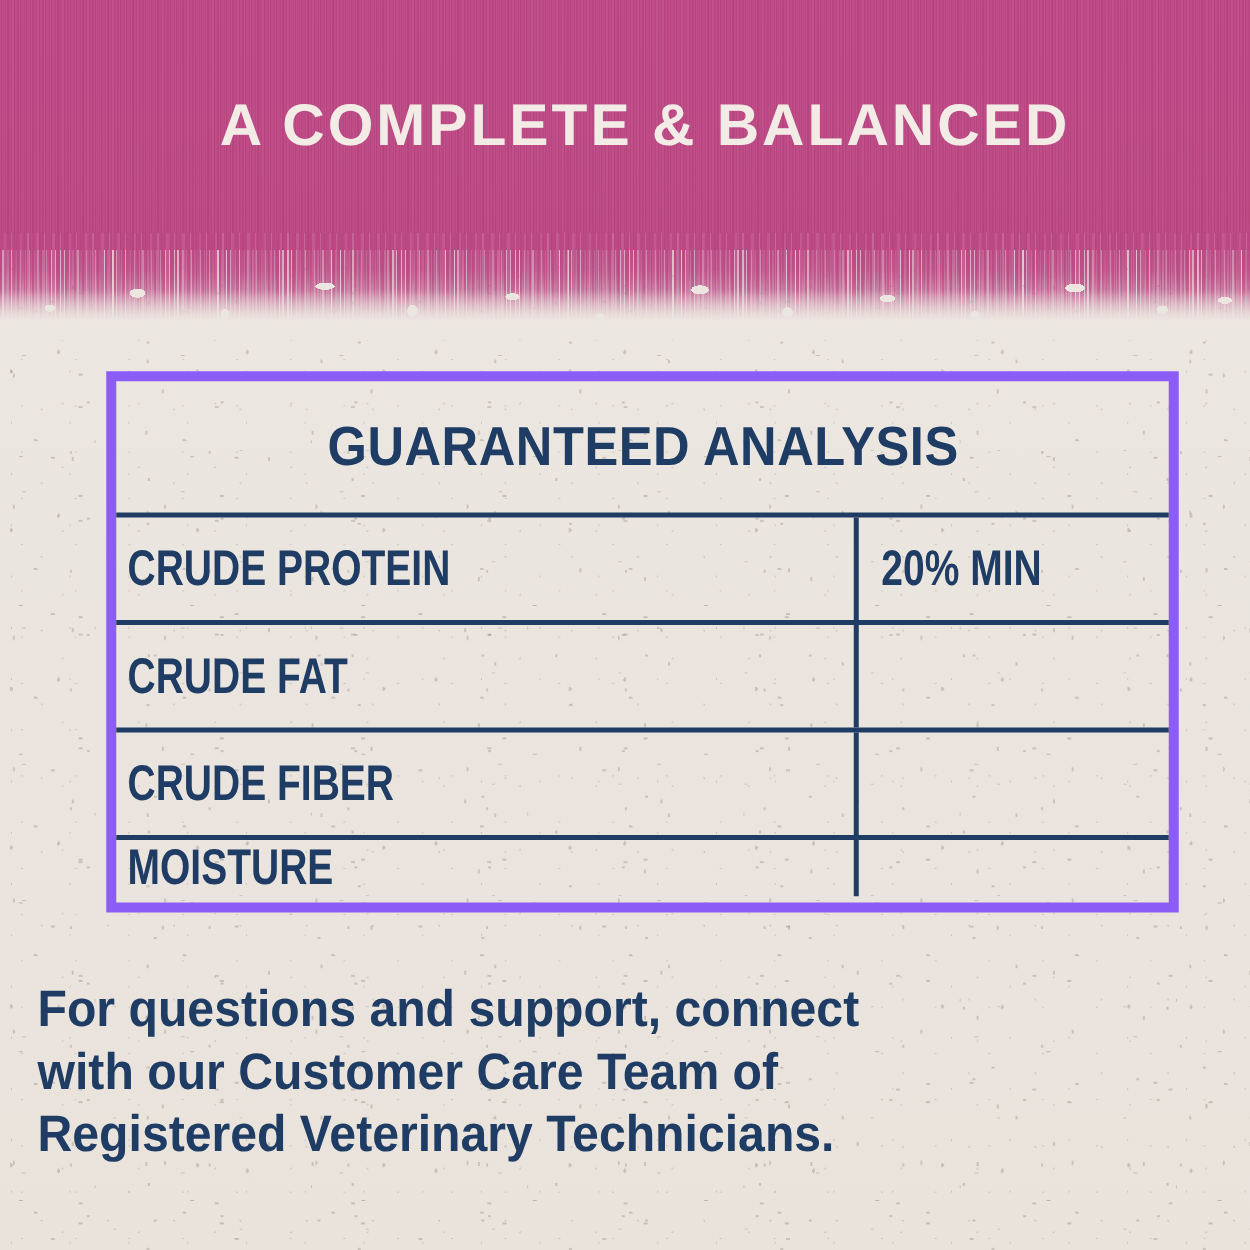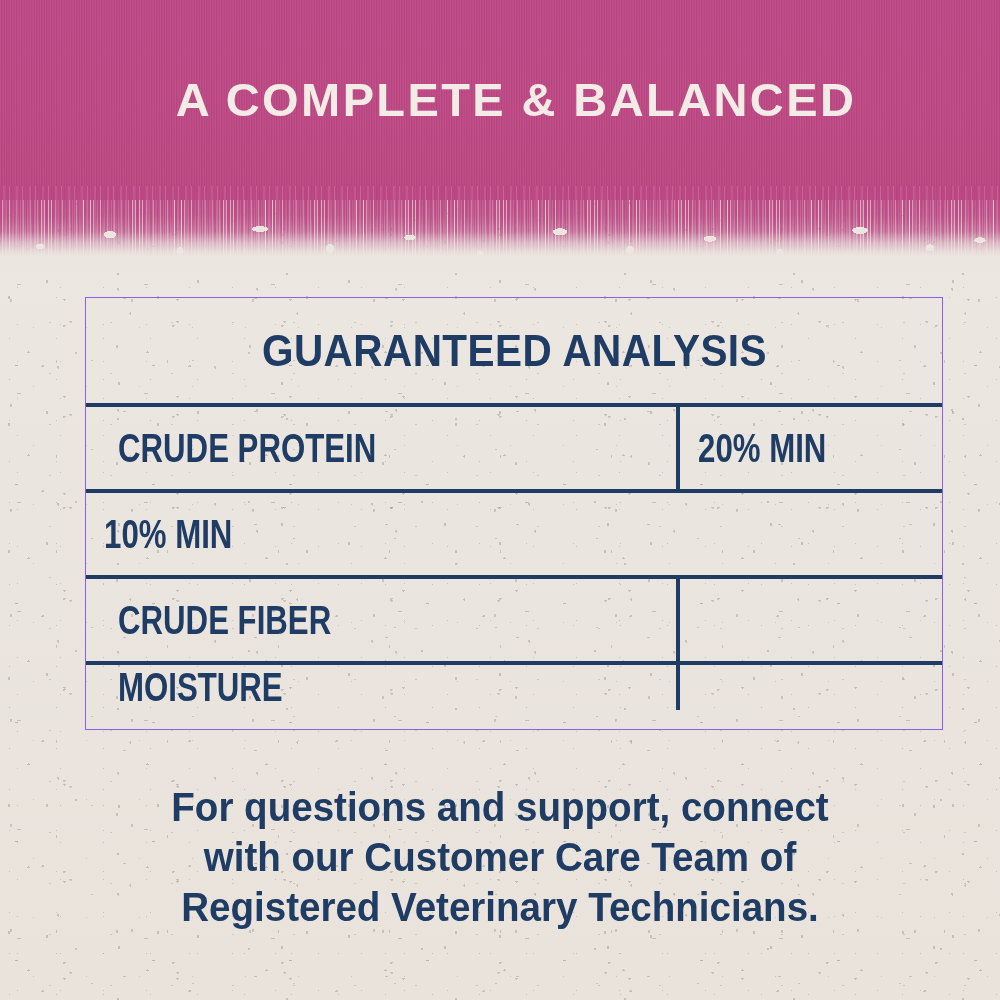--- a/index.html
+++ b/index.html
@@ -157,21 +157,21 @@
     text-transform:uppercase;
     z-index:5;
   }
   .headline .line { display:block; white-space:nowrap; }
 
   
   .ga-table {
     position:absolute;
     left:85px; top:297px;
     width:858px; height:433px;
-    border:1px solid #8b5cf6;
+    border:8px solid #8b5cf6;
     z-index:4;
   }
   .ga-head {
     height:109px;
     border-bottom:4px solid #1e3c64;
     display:flex; align-items:center; justify-content:center;
   }
   .ga-head-title {
     color:#1e3c64;
     font-family:"Liberation Sans Narrow","Liberation Sans", sans-serif;
@@ -183,21 +183,21 @@
   }
   .ga-row {
     display:flex;
     height:86px;
     border-bottom:4px solid #1e3c64;
   }
   .ga-row:last-child { border-bottom:none;flex-direction:column; }
   .ga-cell-label {
     width:594px;
     display:flex; align-items:center;
-    padding-left:32px;
+    padding-left:9px;
     border-right:4px solid #1e3c64;
   }
   .ga-cell-value {
     flex:1;
     display:flex; align-items:center; 
   }
   .ga-text {
     color:#1e3c64;
     font-family:"Liberation Sans Narrow","Liberation Sans", sans-serif;
     font-weight:bold;
@@ -207,21 +207,20 @@
     transform:scaleX(.78);
     transform-origin:left center;
     white-space:nowrap;
   }
   .ga-cell-value .ga-text { transform-origin:center center; }
 
   
   .footer {
     position:absolute;
     left:0; top:782px; width:1000px;
-    text-align:center;
     color:#1e3c64;
     font-family:"Liberation Sans Narrow","Liberation Sans", sans-serif;
     font-weight:bold;
     font-size:41px;
     line-height:50px;
     letter-spacing:0px;
     z-index:4;
   }
   .footer .line { display:block; white-space:nowrap; transform:scaleX(.94); }
 </style>
@@ -252,22 +251,22 @@
     <div class="ga-row">
       <div class="ga-cell-label">
         <span class="ga-text">CRUDE PROTEIN</span>
       </div>
       <div class="ga-cell-value">
         <span class="ga-text">20% MIN</span>
       </div>
     </div>
 
     <div class="ga-row">
-      <div class="ga-cell-value">
-        <span class="ga-text">10% MIN</span>
+      <div class="ga-cell-label">
+        <span class="ga-text">CRUDE FAT</span>
       </div>
     </div>
 
     <div class="ga-row">
       <div class="ga-cell-label">
         <span class="ga-text">CRUDE FIBER</span>
       </div>
     </div>
 
     <div class="ga-row">

